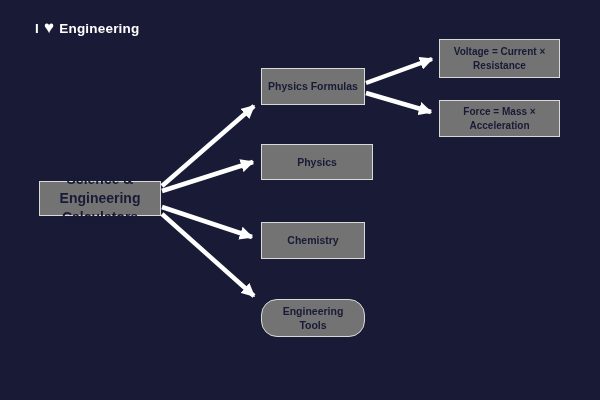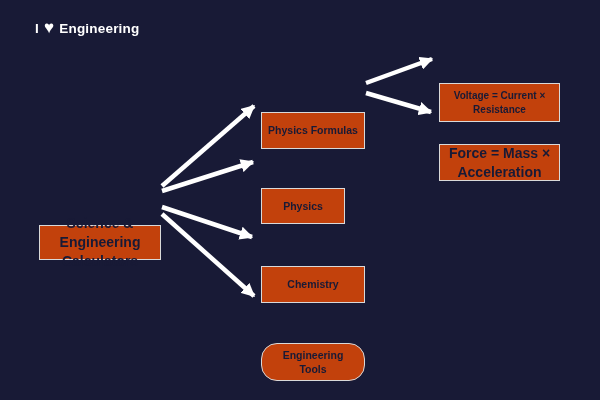--- a/index.html
+++ b/index.html
@@ -30,42 +30,41 @@
     transform: translateY(-1px);
   }
   .connectors {
     position: absolute;
     left: 0; top: 0;
     width: 600px;
     height: 400px;
   }
   .node {
     position: absolute;
-    background: #c2410c;
+    background: #737373;
     border: 1px solid #d9d9d9;
     box-sizing: border-box;
     display: flex;
     align-items: center;
     justify-content: center;
     text-align: center;
     color: #181a36;
     font-weight: bold;
     font-size: 10.5px;
     line-height: 1.35;
     padding: 4px 6px;
     cursor: pointer;
-    margin-top: 44px;
   }
   .node-root        { left: 39px;  top: 181px; width: 122px; height: 35px; font-size: 14px; }
   .node-pf          { left: 261px; top: 68px;  width: 104px; height: 37px; }
-  .node-physics     { left: 261px; top: 144px; width: 84px; height: 36px; }
+  .node-physics     { left: 261px; top: 144px; width: 112px; height: 36px; }
   .node-chemistry   { left: 261px; top: 222px; width: 104px; height: 37px; }
   .node-engineering { left: 261px; top: 299px; width: 104px; height: 38px; border-radius: 16px; }
   .node-voltage     { left: 439px; top: 39px;  width: 121px; height: 39px; font-size: 10px; }
-  .node-force       { left: 439px; top: 100px; width: 121px; height: 37px; font-size: 14px; }
+  .node-force       { left: 439px; top: 100px; width: 121px; height: 37px; font-size: 10px; }
 </style>
 </head>
 <body>
 
 <div class="canvas">
 
   <div class="logo">
     <span>I</span>
     <span class="heart">♥</span>
     <span>Engineering</span>

